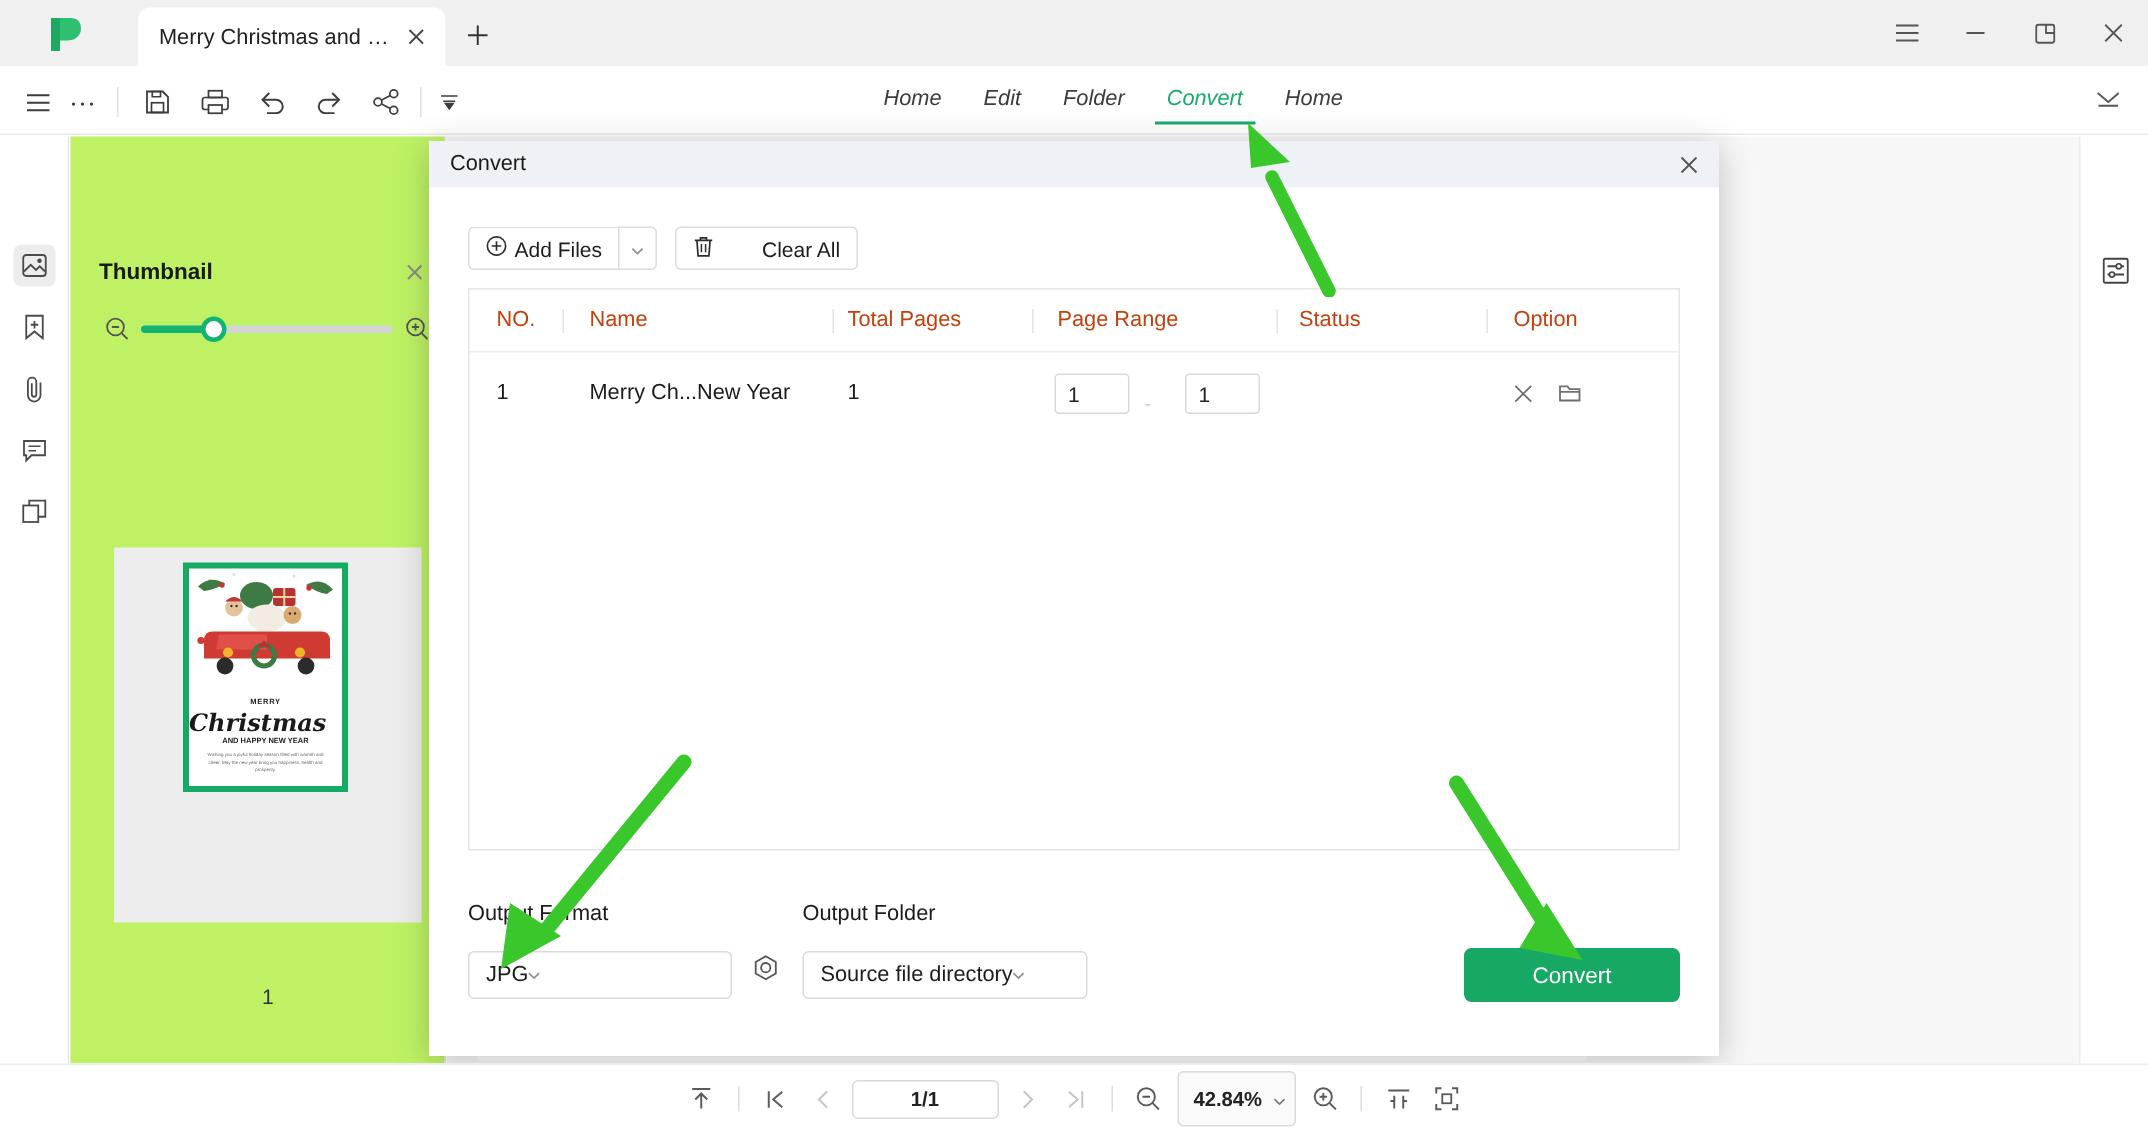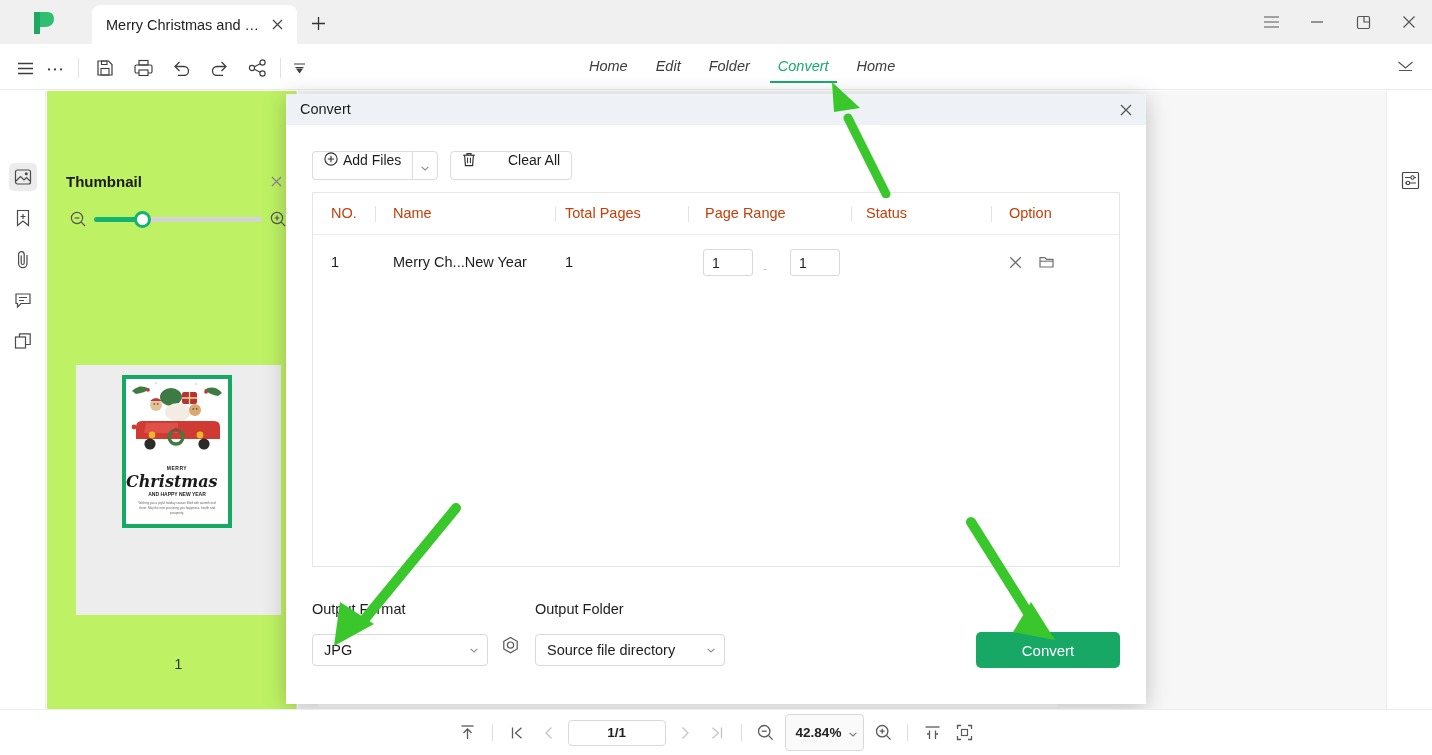--- a/index.html
+++ b/index.html
@@ -127,21 +127,21 @@
   .dlg { position: absolute; left: 286px; top: 94px; width: 860px; height: 610px;
     background: #ffffff; box-shadow: 0 4px 22px rgba(0,0,0,.22); }
   .dlg-title { position: absolute; left: 0; top: 0; width: 860px; height: 31px;
     background: #eef1f6; }
   .dlg-title-text { position: absolute; left: 14px; top: 7px; font-size: 14.5px; color: #1c1c1c; }
   .dlg-close { position: absolute; right: 8px; top: 5px; width: 24px; height: 22px;
     display: flex; align-items: center; justify-content: center; color: #555; font-size: 15px; }
 
   .btn {
     height: 29px; border: 1px solid #dcdcdc; border-radius: 4px; background: #fff;
-    display: flex; align-items: flex-start; gap: 5px; padding: 0 11px;
+    display: flex; align-items: center; gap: 5px; padding: 0 11px;
     font-size: 14px; color: #1c1c1c; white-space: nowrap;
   }
   .addfiles-wrap { position: absolute; left: 26px; top: 57px; display: flex; }
   .addfiles { border-radius: 4px 0 0 4px; border-right: none; }
   .addfiles-arrow { width: 26px; height: 29px; border: 1px solid #dcdcdc;
     border-radius: 0 4px 4px 0; background: #fff;
     display: flex; align-items: center; justify-content: center; }
   .clearall { position: absolute; left: 164px; top: 57px; gap: 32px; }
 
   .tbl { position: absolute; left: 26px; top: 98px; width: 808px; height: 375px;
@@ -154,21 +154,21 @@
   .pginput { position: absolute; top: 14px; width: 50px; height: 27px;
     border: 1px solid #d9d9d9; border-radius: 3px; background: #fff;
     font-size: 14px; color: #222; padding-left: 8px;
     font-family: "Liberation Sans", sans-serif; }
   .dash { position: absolute; top: 26px; color: #c9c9c9; font-size: 13px; }
   .opt-ic { position: absolute; top: 17px; width: 20px; height: 20px;
     display: flex; align-items: center; justify-content: center; color: #6f6f6f; }
 
   .lbl { position: absolute; font-size: 14.5px; color: #1c1c1c; }
   .sel-box { position: absolute; height: 32px; border: 1px solid #d9d9d9; border-radius: 4px;
-    background: #fff; display: flex; align-items: center; justify-content: space-between;
+    background: #fff; display: flex; align-items: center; justify-content: flex-start;
     padding: 0 9px 0 11px; font-size: 14.5px; color: #1c1c1c; }
   .caret { color: #8d8d8d; font-size: 9px; }
   .gear { position: absolute; left: 212px; top: 540px; width: 24px; height: 24px;
     display: flex; align-items: center; justify-content: center; color: #555; }
   .convert-btn { position: absolute; left: 690px; top: 538px; width: 144px; height: 36px;
     background: #17a866; border-radius: 5px; color: #fff; font-size: 15px;
     display: flex; align-items: center; justify-content: center; }
 
   
   .arrow { position: absolute; pointer-events: none; }

